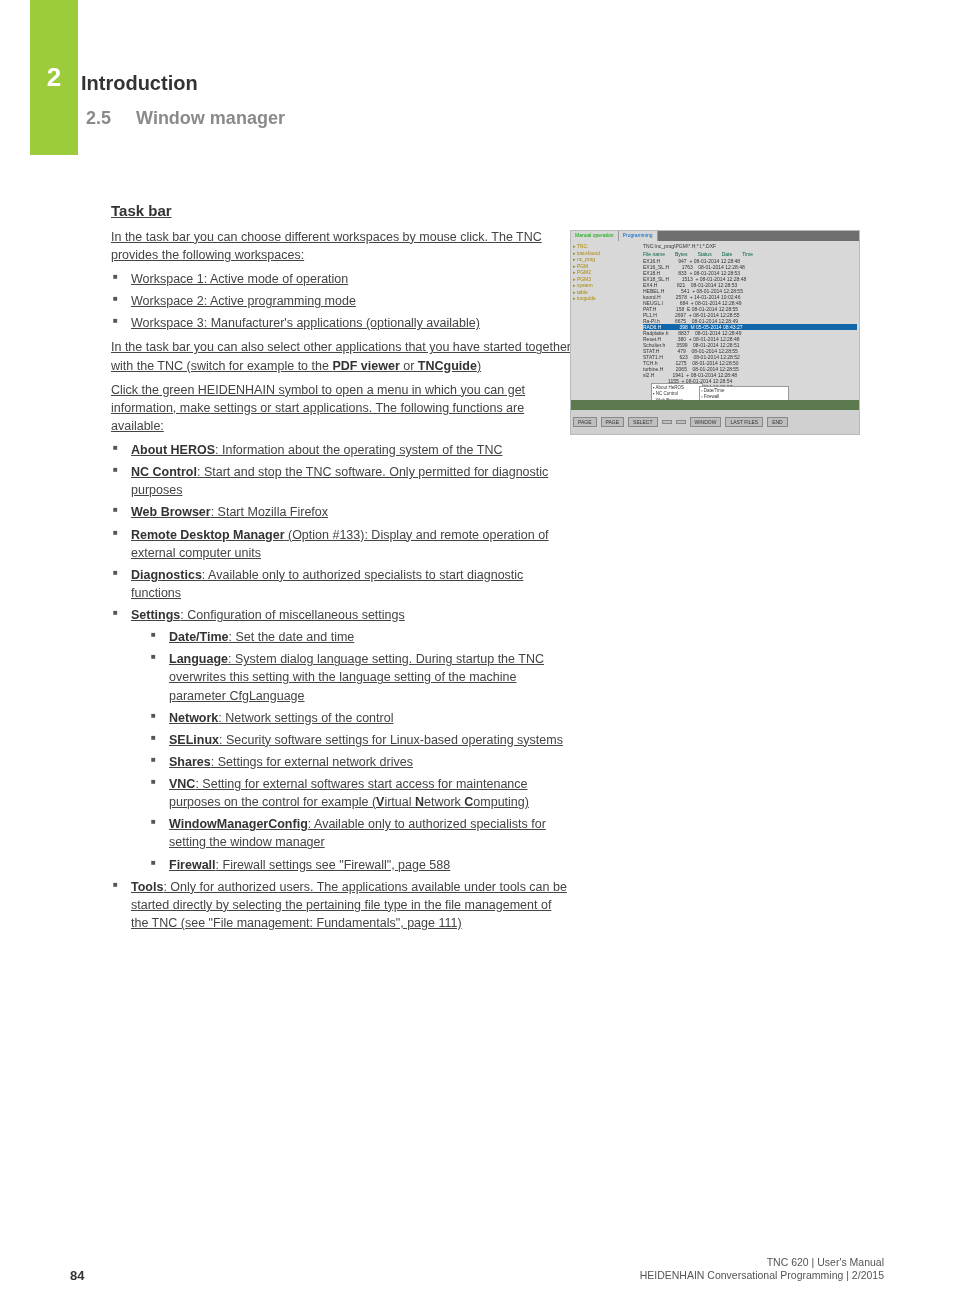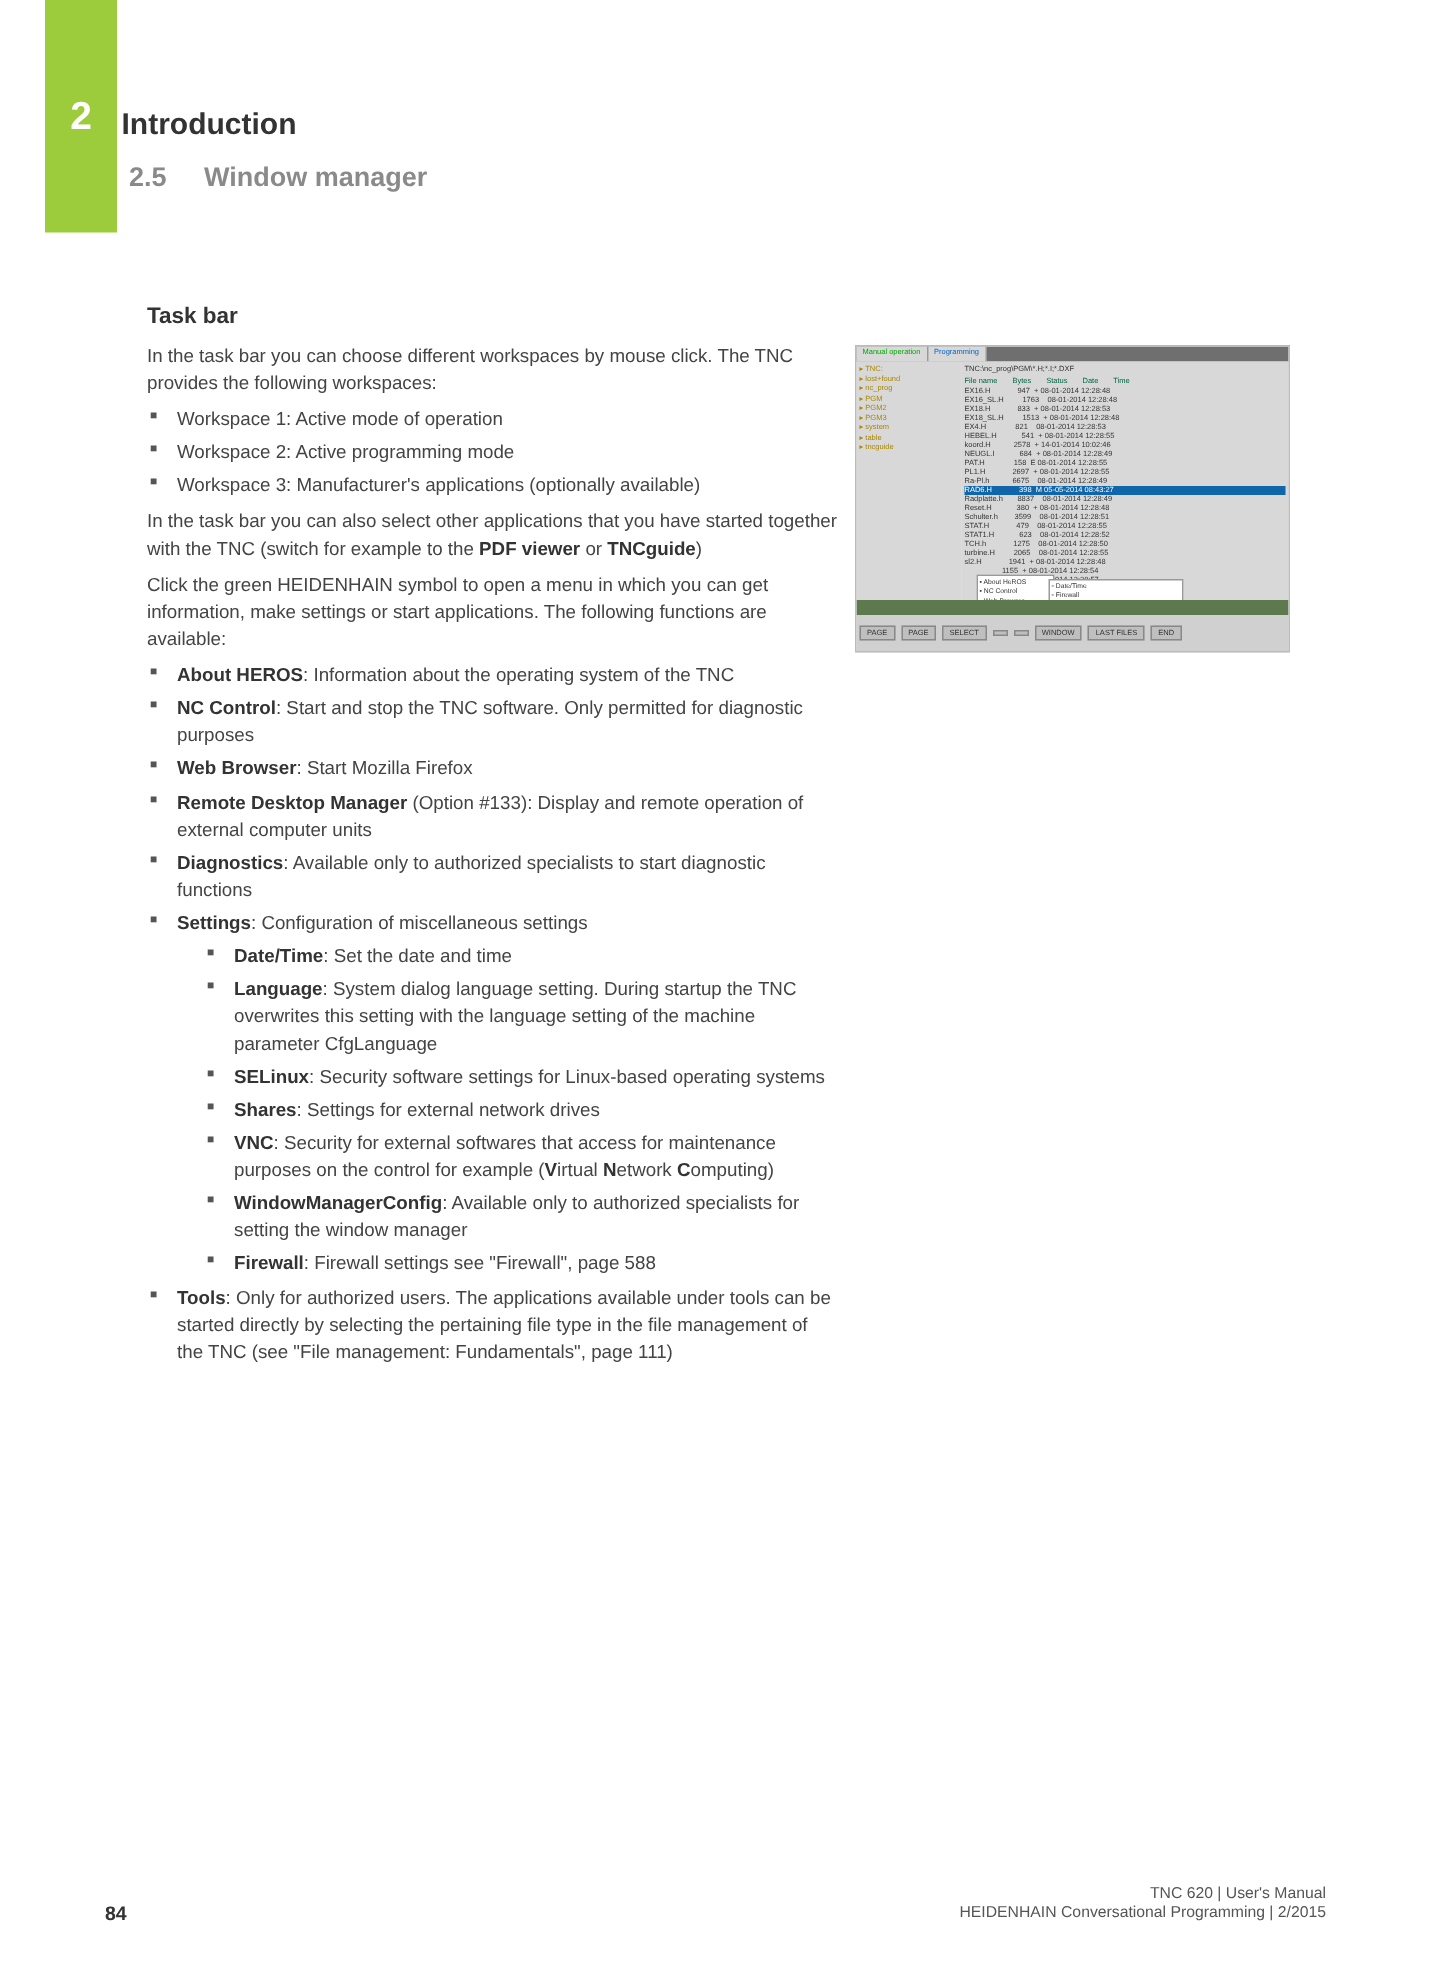--- a/index.html
+++ b/index.html
@@ -41,26 +41,27 @@
     position: absolute;
     left: 86px;
     top: 108px;
     font-size: 18px;
     color: #8a8a8a;
   }
   .section-num { font-weight: bold; margin-right: 20px; }
   .section-name { font-weight: bold; }
   .content {
     position: absolute;
-    left: 98px;
+    left: 111px;
     top: 200px;
     width: 460px;
     font-size: 12.5px;
     line-height: 1.45;
     color: #444;
+    text-decoration: underline;
   }
   .content h3 {
     font-size: 15px;
     font-weight: bold;
     color: #333;
     margin-bottom: 6px;
   }
   .content p { margin-bottom: 6px; }
   .content ul { list-style: none; padding-left: 0; margin-bottom: 6px;}
   .content ul li { position: relative; padding-left: 20px; margin-bottom: 4px; }
@@ -141,23 +142,24 @@
   <ul>
     <li><b>About HEROS</b><span>: Information about the operating system of the TNC</span></li>
     <li><b>NC Control</b><span>: Start and stop the TNC software. Only permitted for diagnostic purposes</span></li>
     <li><b>Web Browser</b><span>: Start Mozilla Firefox</span></li>
     <li><b>Remote Desktop Manager</b><span> (Option #133): Display and remote operation of external computer units</span></li>
     <li><b>Diagnostics</b><span>: Available only to authorized specialists to start diagnostic functions</span></li>
     <li><b>Settings</b><span>: Configuration of miscellaneous settings</span>
       <ul>
         <li><b>Date/Time</b><span>: Set the date and time</span></li>
         <li><b>Language</b><span>: System dialog language setting. During startup the TNC overwrites this setting with the language setting of the machine parameter CfgLanguage</span></li>
+        <li><b>Network</b><span>: Network settings of the control</span></li>
         <li><b>SELinux</b><span>: Security software settings for Linux-based operating systems</span></li>
         <li><b>Shares</b><span>: Settings for external network drives</span></li>
-        <li><b>VNC</b><span>: Security for external softwares that access for maintenance purposes on the control for example (</span><b>V</b><span>irtual </span><b>N</b><span>etwork </span><b>C</b><span>omputing)</span></li>
+        <li><b>VNC</b><span>: Setting for external softwares start access for maintenance purposes on the control for example (</span><b>V</b><span>irtual </span><b>N</b><span>etwork </span><b>C</b><span>omputing)</span></li>
         <li><b>WindowManagerConfig</b><span>: Available only to authorized specialists for setting the window manager</span></li>
         <li><b>Firewall</b><span>: Firewall settings see "Firewall", page 588</span></li>
       </ul>
     </li>
     <li><b>Tools</b><span>: Only for authorized users. The applications available under tools can be started directly by selecting the pertaining file type in the file management of the TNC (see "File management: Fundamentals", page 111)</span></li>
   </ul>
 </div>
 
 <div class="screenshot">
   <div class="shot-header">

